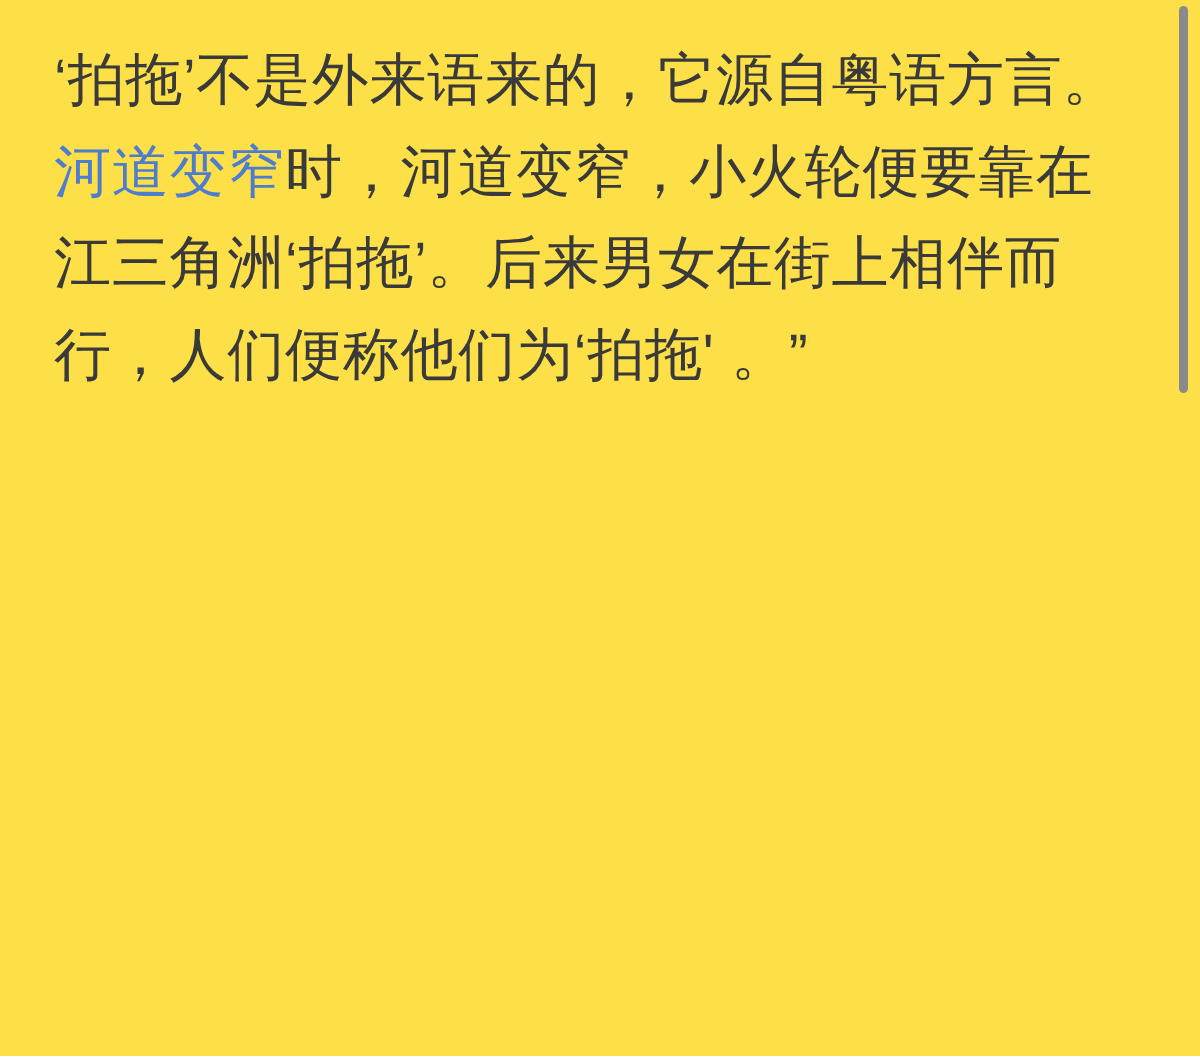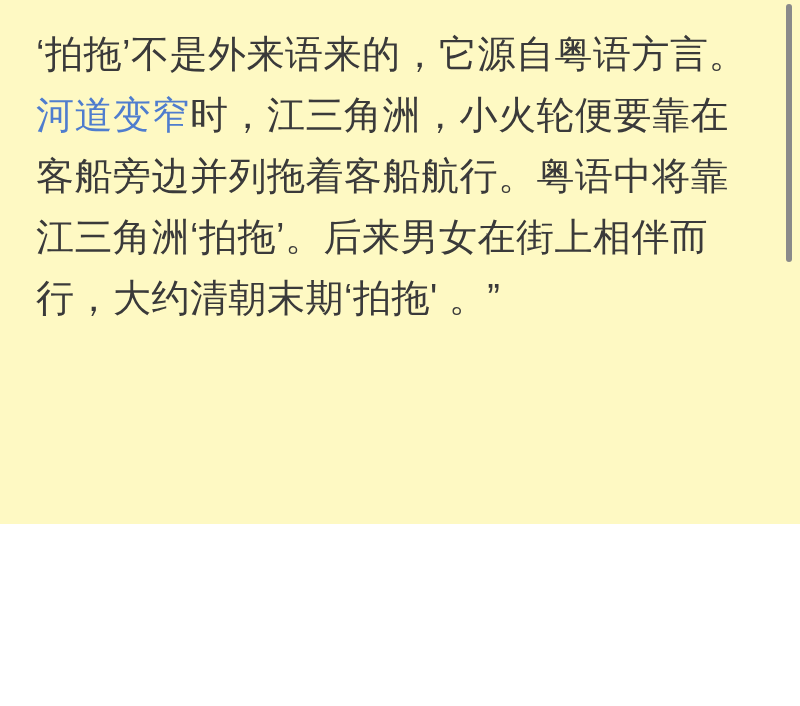--- a/index.html
+++ b/index.html
@@ -5,22 +5,22 @@
   * { margin: 0; padding: 0; box-sizing: border-box; }
   html, body {
     width: 800px;
     height: 706px;
     overflow: hidden;
     font-family: "Liberation Sans", "DejaVu Sans", sans-serif;
   }
   .page {
     position: relative;
     width: 800px;
-    height: 524px;
-    background: #fef9c3;
+    height: 704px;
+    background: #fde047;
     padding-left: 32px;
   }
   .text-block {
     position: absolute;
     top: 0;
     left: 0;
     width: 800px;
     padding: 24px 30px 0 36px;
     font-size: 38px;
     line-height: 61px;
@@ -44,19 +44,18 @@
     border-radius: 3px;
     background: #8a8a8a;
   }
 </style>
 </head>
 <body>
 
 <div class="page">
   <div class="text-block">
       <div class="text-line"><span>‘拍拖’不是外来语来的，它源自粤语方言。</span></div>
-      <div class="text-line"><span class="seg-link">河道变窄</span><span>时，江三角洲，小火轮便要靠在</span></div>
-      <div class="text-line"><span>客船旁边并列拖着客船航行。粤语中将靠</span></div>
+      <div class="text-line"><span class="seg-link">河道变窄</span><span>时，河道变窄，小火轮便要靠在</span></div>
       <div class="text-line"><span>江三角洲‘拍拖’。后来男女在街上相伴而</span></div>
-      <div class="text-line"><span>行，大约清朝末期‘拍拖' 。”</span></div>
+      <div class="text-line"><span>行，人们便称他们为‘拍拖' 。”</span></div>
     </div>
   <div class="scrollbar-thumb"></div>
 </div>
 
 </body></html>

